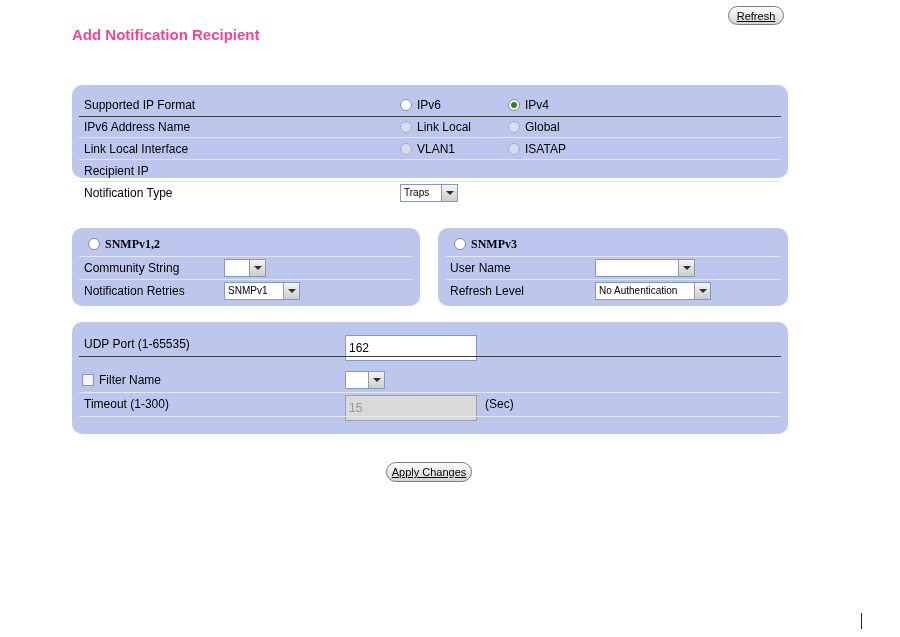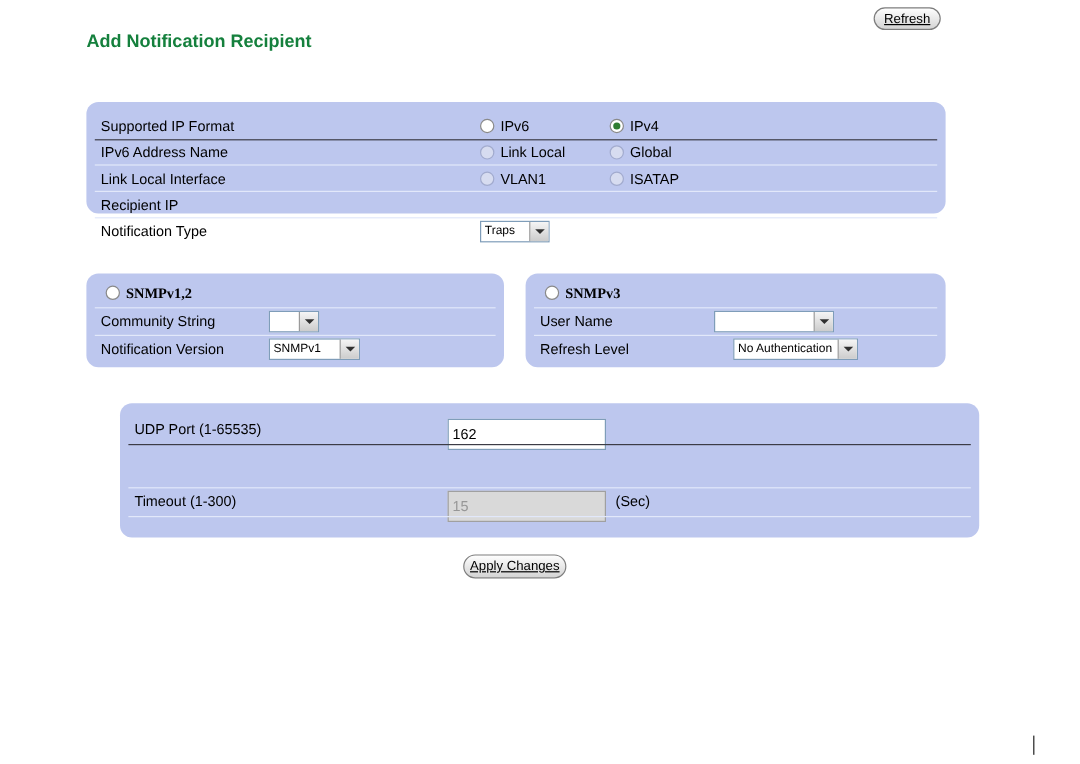--- a/index.html
+++ b/index.html
@@ -1,33 +1,33 @@
 <!DOCTYPE html>
 <html><head>
 <meta charset="utf-8">
 <style>
   * { margin:0; padding:0; box-sizing:border-box; }
   html,body { background:#ffffff; }
   body { font-family:"Liberation Sans", sans-serif; color:#000; }
   .screen { position:relative; width:900px; height:637px; background:#ffffff; overflow:hidden; }
 
-  .page-title { position:absolute; left:72px; top:26px; font-size:15px; font-weight:bold; color:#15803d; }
+  .page-title { position:absolute; left:72px; top:26px; font-size:15px; font-weight:bold; color:#ec4899; }
 
   .pill-btn { position:absolute; border:1px solid #7d7d7d; border-radius:10px;
               background:linear-gradient(#fefefe,#d4d4d4); font-size:11px; color:#000;
               text-decoration:underline; display:flex; align-items:center; justify-content:center;
               font-family:"Liberation Sans", sans-serif; cursor:pointer; }
   .refresh { left:728px; top:6px; width:56px; height:19px; }
   .apply   { left:386px; top:462px; width:86px; height:20px; }
 
   .panel { position:absolute; background:#bdc7ee; border-radius:10px; }
   .panel-ip   { left:72px;  top:85px;  width:716px; height:93px; }
   .panel-v12  { left:72px;  top:228px; width:348px; height:78px; }
   .panel-v3   { left:438px; top:228px; width:350px; height:78px; }
-  .panel-udp  { left:72px;  top:336px; width:716px; height:112px;margin-left:28px; }
+  .panel-udp  { left:72px;  top:322px; width:716px; height:112px; }
 
   .prow { position:absolute; left:0; right:0; height:20px; line-height:20px; font-size:12px; }
   .lbl  { position:absolute; left:12px; white-space:nowrap; }
   .sep  { position:absolute; left:7px; right:7px; height:1px; }
   .sep.light { background:#e2e8fa; }
   .sep.dark  { background:#3c3c46; }
 
   .opt { position:absolute; display:inline-flex; align-items:center; gap:5px; height:20px; cursor:pointer; white-space:nowrap; }
   .opt.bold .optlbl { font-weight:bold;font-family:Liberation Serif, serif; }
   .c1 { left:328px; } .c2 { left:436px; }
@@ -135,21 +135,21 @@
       <span class="combo" style="left:152px;width:42px">
         <span class="combo-text"></span>
         <span class="combo-btn">
             <span class="arrow-down"></span>
           </span>
       </span>
     </div>
     <div class="sep light" style="top:51px"></div>
 
     <div class="prow" style="top:53px">
-      <span class="lbl">Notification Version</span>
+      <span class="lbl">Notification Retries</span>
       <span class="combo" style="left:152px;width:76px">
         <span class="combo-text">SNMPv1</span>
         <span class="combo-btn">
             <span class="arrow-down"></span>
           </span>
       </span>
     </div>
   </div>
 
   <div class="panel panel-v3">
@@ -167,36 +167,46 @@
         <span class="combo-text"></span>
         <span class="combo-btn">
             <span class="arrow-down"></span>
           </span>
       </span>
     </div>
     <div class="sep light" style="top:51px"></div>
 
     <div class="prow" style="top:53px">
       <span class="lbl">Refresh Level</span>
-      <span class="combo" style="left:173px;width:104px">
+      <span class="combo" style="left:157px;width:116px">
         <span class="combo-text">No Authentication</span>
         <span class="combo-btn">
             <span class="arrow-down"></span>
           </span>
       </span>
     </div>
   </div>
 
   <div class="panel panel-udp">
     <div class="prow" style="top:12px">
       <span class="lbl">UDP Port (1-65535)</span>
       <input class="tinput" style="left: 273px; width: 132px;" value="162">
     </div>
     <div class="sep dark" style="top:34px"></div>
 
+    <div class="prow" style="top:48px">
+      <span class="checkbox"></span>
+      <span class="lbl" style="left:27px">Filter Name</span>
+      <span class="combo" style="left:273px;width:40px">
+        <span class="combo-text"></span>
+        <span class="combo-btn">
+            <span class="arrow-down"></span>
+          </span>
+      </span>
+    </div>
     <div class="sep light" style="top:70px"></div>
 
     <div class="prow" style="top:72px">
       <span class="lbl">Timeout (1-300)</span>
       <input class="tinput" style="left: 273px; width: 132px;" disabled="" value="15">
       <span class="unit">(Sec)</span>
     </div>
     <div class="sep light" style="top:94px"></div>
 
   </div>

